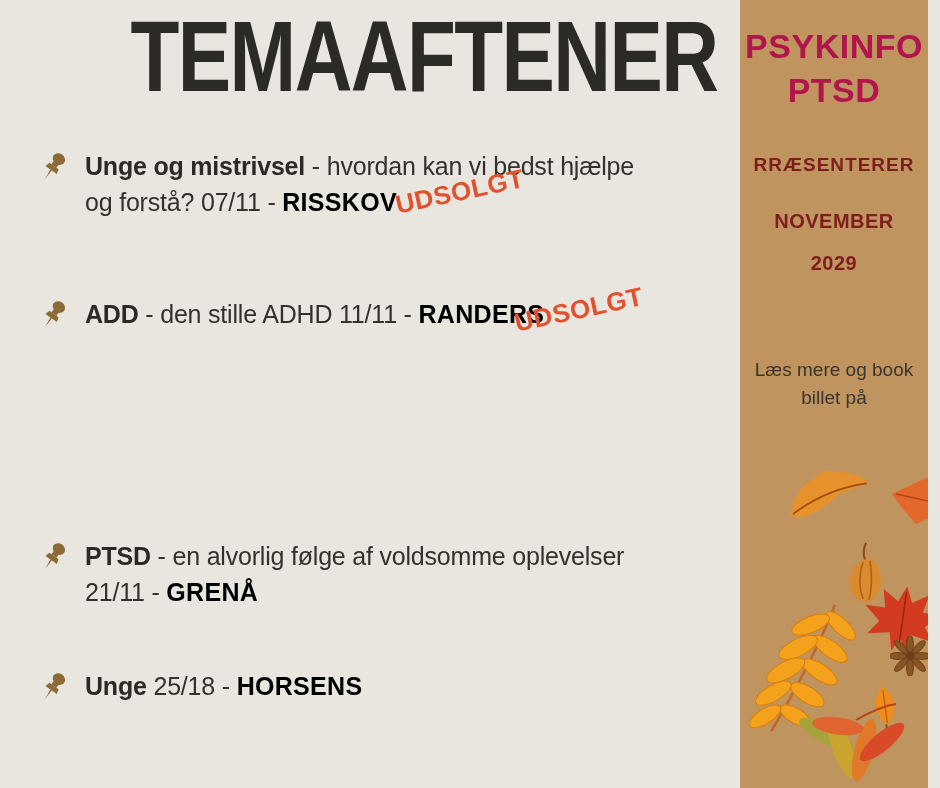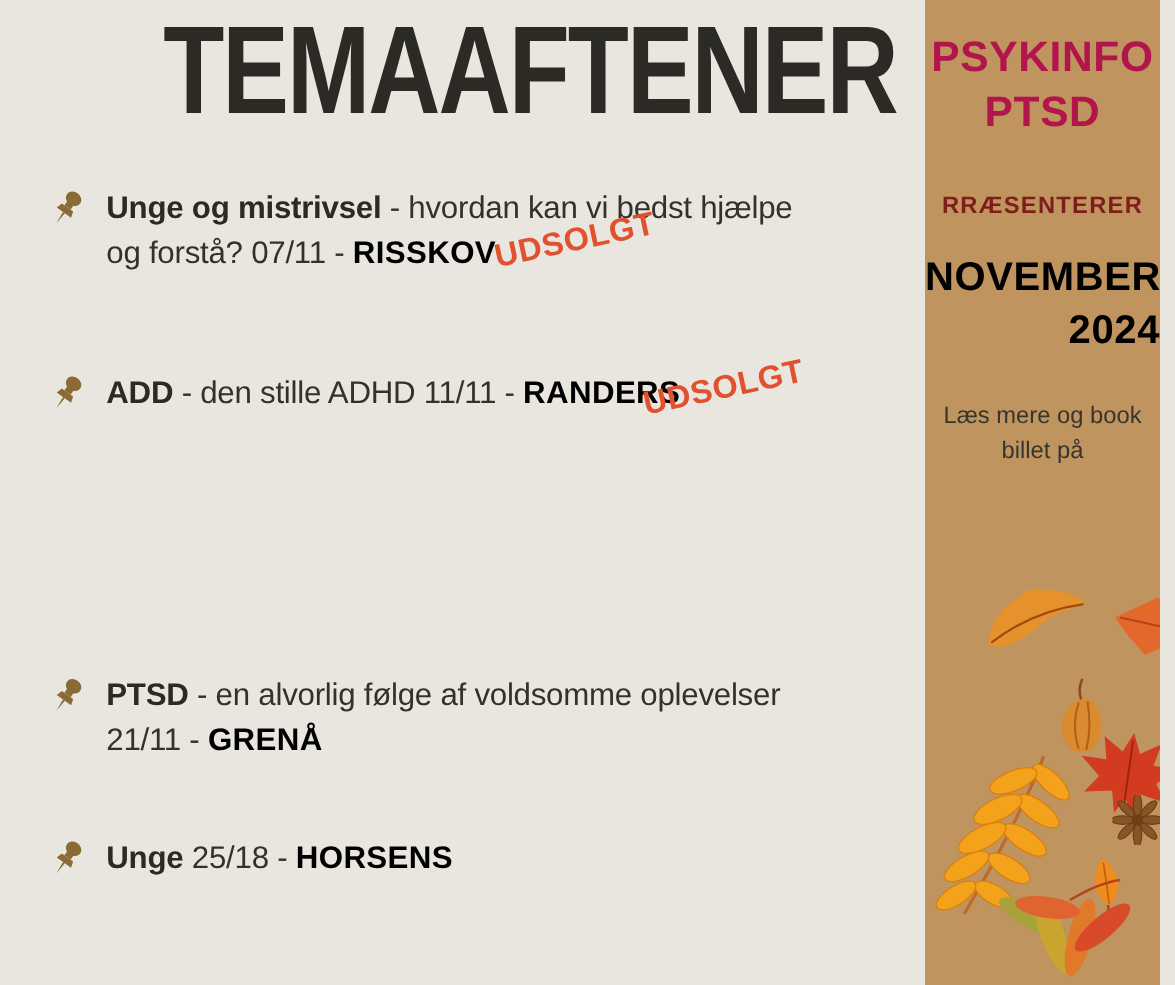--- a/index.html
+++ b/index.html
@@ -33,24 +33,24 @@
   }
   .brand{
     margin-top:24px;font-size:34px;line-height:44px;font-weight:800;
     color:#b1154c;letter-spacing:0.5px;
   }
   .presents{
     margin-top:42px;font-size:19px;font-weight:600;color:#7f1d1d;
     letter-spacing:1px;
   }
   .month{
-    margin-top:24px;font-size:32px;line-height:42px;font-weight:800;
-    color:#000000;letter-spacing:0.5px;text-align:right;
-  }
-  .cta{margin-top:35px;font-size:19px;line-height:28px;font-weight:500;color:#37352e;}
+    margin-top:24px;font-size:20px;line-height:42px;font-weight:800;
+    color:#7f1d1d;letter-spacing:0.5px;
+  }
+  .cta{margin-top:72px;font-size:19px;line-height:28px;font-weight:500;color:#37352e;}
   .link{font-size:18px;line-height:26px;font-weight:600;color:#b1154c;letter-spacing:-0.2px;}
   .deco{position:absolute;}
   svg{display:block;}
 </style>
 </head>
 <body>
 
 <div class="poster">
 
   <div class="main">
@@ -127,21 +127,21 @@
   </div>
 
   <div class="sidebar">
     <div class="brand">
       <div>PSYKINFO</div>
       <div>PTSD</div>
     </div>
     <div class="presents">RRÆSENTERER</div>
     <div class="month">
       <div>NOVEMBER</div>
-      <div>2024</div>
+      <div>2029</div>
     </div>
     <div class="cta">
       <div>Læs mere og book</div>
       <div>billet på</div>
     </div>
 
     <span class="deco" style="left:42px;top:466px;transform:rotate(-14deg)">
       <svg width="92" height="54" viewBox="0 0 92 54">
         <path d="M4 40 C10 24 22 12 36 10 C42 4 52 4 58 9 C70 10 82 18 88 26 C76 30 64 28 54 32 C42 38 26 46 12 44 Z" fill="#e6922c"></path>
         <path d="M7 39 C30 29 58 24 86 27" stroke="#a2490f" fill="none" stroke-width="1.8"></path>

